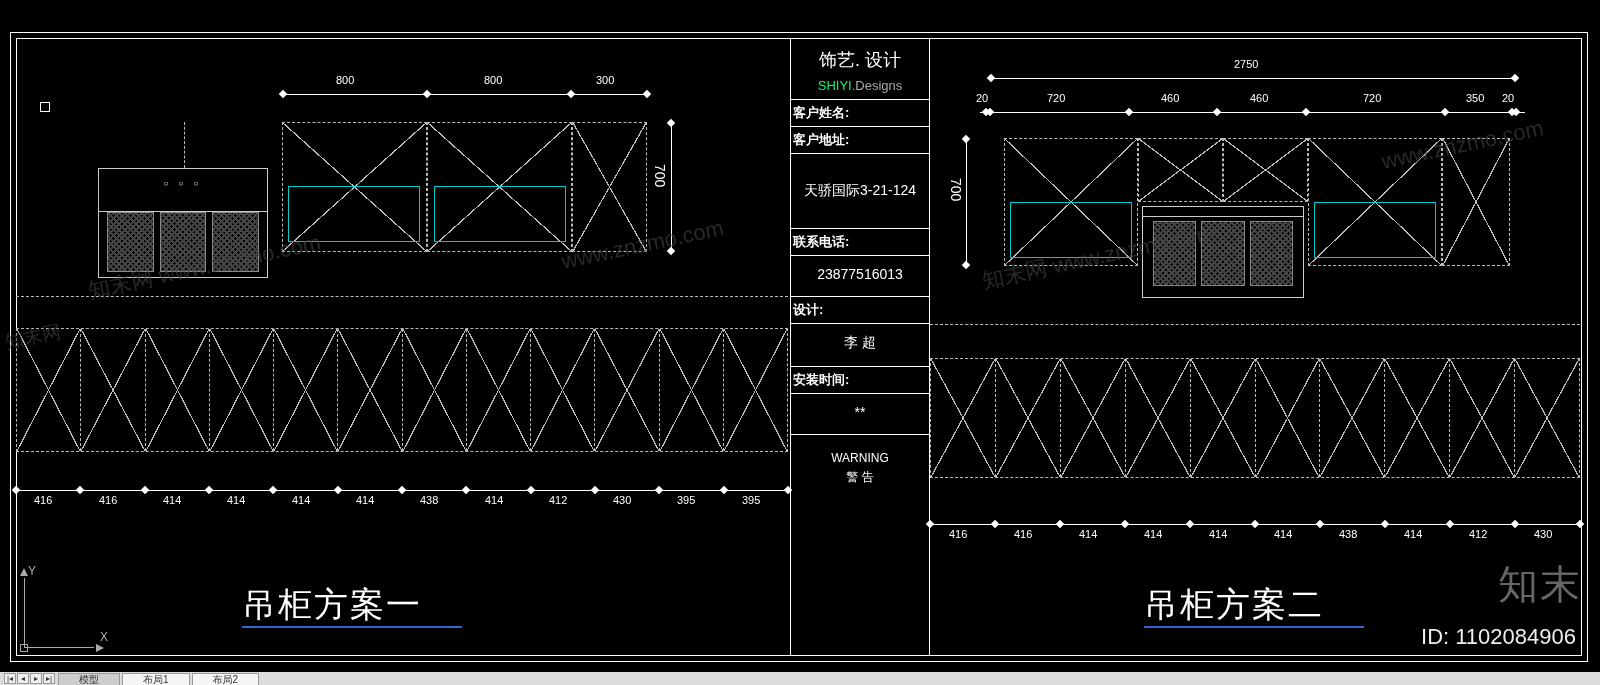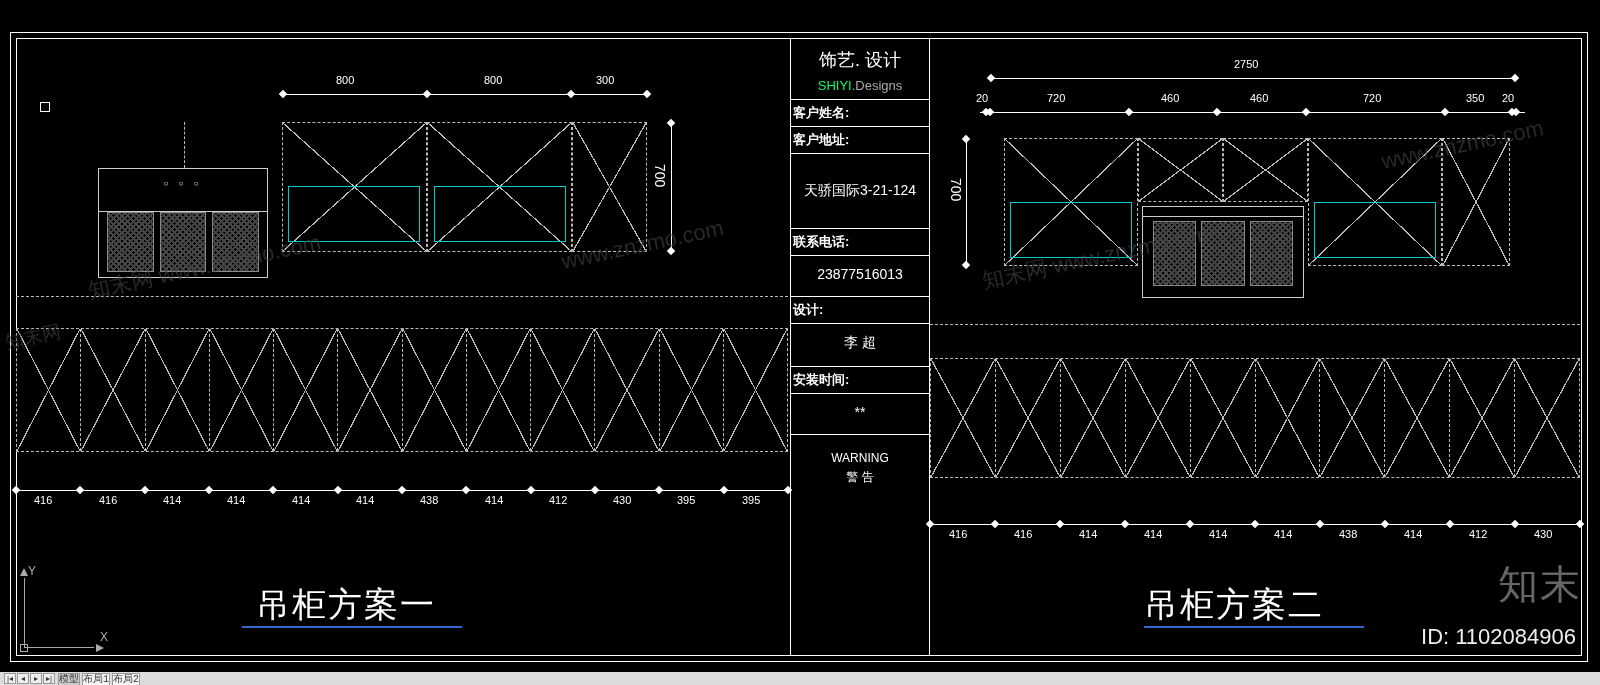--- a/index.html
+++ b/index.html
@@ -56,21 +56,21 @@
   .plan-title { position: absolute; font-size: 34px; letter-spacing: 2px; }
   .plan-underline { position: absolute; height: 0; border-top: 2px solid #36c; }
 
   .watermark { position: absolute; font-size: 22px; color: #444; transform: rotate(-12deg); opacity: .6; pointer-events: none; user-select: none; }
   .wm-big { position: absolute; right: 18px; bottom: 60px; font-size: 40px; color: #666; letter-spacing: 2px; }
   .idlabel { position: absolute; right: 24px; bottom: 22px; font-size: 22px; color: #eee; }
 
   .tabbar { position: absolute; bottom: 0; left: 0; width: 1600px; height: 13px; background: #dcdcdc; color: #333; font-size: 10px; display: flex; align-items: center; }
   .tabbar .nav { display: flex; margin-left: 4px; }
   .tabbar .nav span { width: 12px; height: 11px; border: 1px solid #999; background: #eee; margin-right: 1px; text-align: center; line-height: 9px; font-size: 8px; cursor: pointer; }
-  .tabbar .tab { padding: 0 0; border: 1px solid #999; border-bottom: none; background: #f5f5f5; margin-left: 2px; height: 12px; line-height: 11px; cursor: pointer; font-family: Liberation Mono, monospace; }
+  .tabbar .tab { padding: 0 20px; border: 1px solid #999; border-bottom: none; background: #f5f5f5; margin-left: 2px; height: 12px; line-height: 11px; cursor: pointer; }
   .tabbar .tab.active { background: #ccc; }
 
   .sq { position: absolute; width: 10px; height: 10px; border: 1px solid #fff; }
 </style>
 </head>
 <body>
 
 <div class="root">
 
 
@@ -171,21 +171,21 @@
         <div class="dim" style="top:456px; left:211px;">414</div>
         <div class="dim" style="top:456px; left:276px;">414</div>
         <div class="dim" style="top:456px; left:340px;">414</div>
         <div class="dim" style="top:456px; left:404px;">438</div>
         <div class="dim" style="top:456px; left:469px;">414</div>
         <div class="dim" style="top:456px; left:533px;">412</div>
         <div class="dim" style="top:456px; left:597px;">430</div>
         <div class="dim" style="top:456px; left:661px;">395</div>
         <div class="dim" style="top:456px; left:726px;">395</div>
 
-      <div class="plan-title" style="top:544px; left:240px;">吊柜方案一</div>
+      <div class="plan-title" style="top:544px; left:226px;">吊柜方案一</div>
       <div class="plan-underline" style="top:588px; left:226px; width:220px;"></div>
     </div>
 
     <div class="draw-right">
 
       <div class="dline" style="top:40px; left:60px; width:525px;"></div>
       <div class="tick" style="top:37px; left:58px;"></div>
       <div class="tick" style="top:37px; left:582px;"></div>
       <div class="dim" style="top:20px; left:304px;">2750</div>
 

